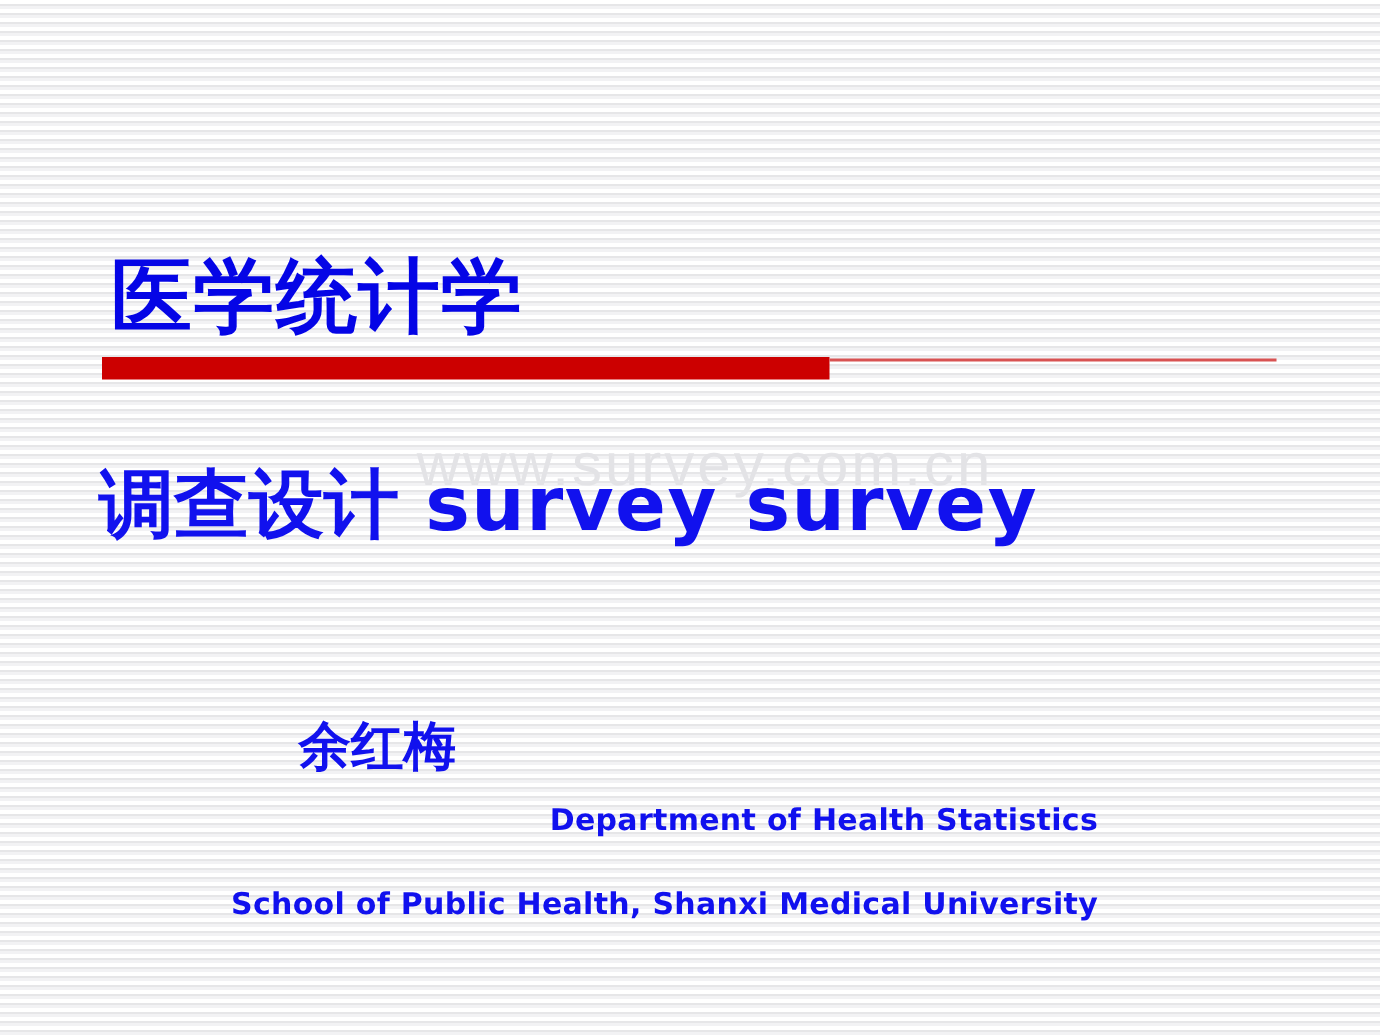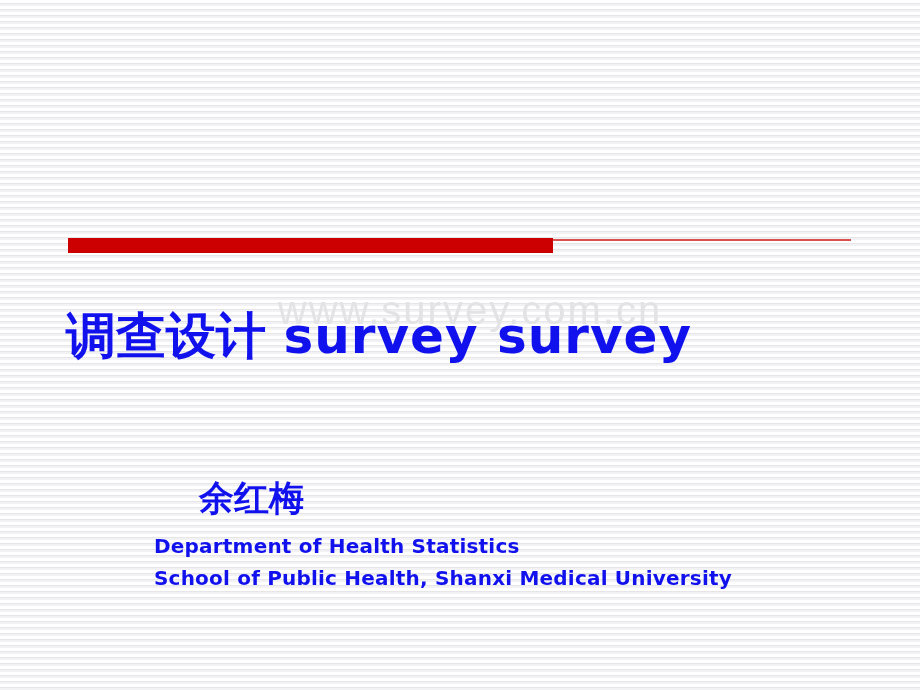--- a/index.html
+++ b/index.html
@@ -118,31 +118,33 @@
     white-space: nowrap;
     margin-left: 45px;
   }
   .author-line {
     font-family: "DejaVu Sans", "Liberation Sans", sans-serif;
     font-size: 20px;
     font-weight: 700;
     color: #1111ee;
     white-space: nowrap;
     letter-spacing: 0.2px;
+    text-align: right;
   }
   .author-dept { margin-top: 16px; }
-  .author-school { margin-top: 8px; }
+  .author-school { margin-top: 32px; }
 </style>
 </head>
 <body>
 
 <div id="slide">
 
   <div class="watermark">www.survey.com.cn</div>
 
+  <div class="main-title">医学统计学</div>
 
   <div class="rule-wrap">
     <div class="rule-thick"></div>
     <div class="rule-thin"></div>
   </div>
 
   <div class="sub-title">
     <span class="cjk">调查设计</span><span>&nbsp;</span><span class="latin">survey survey</span>
   </div>
 

